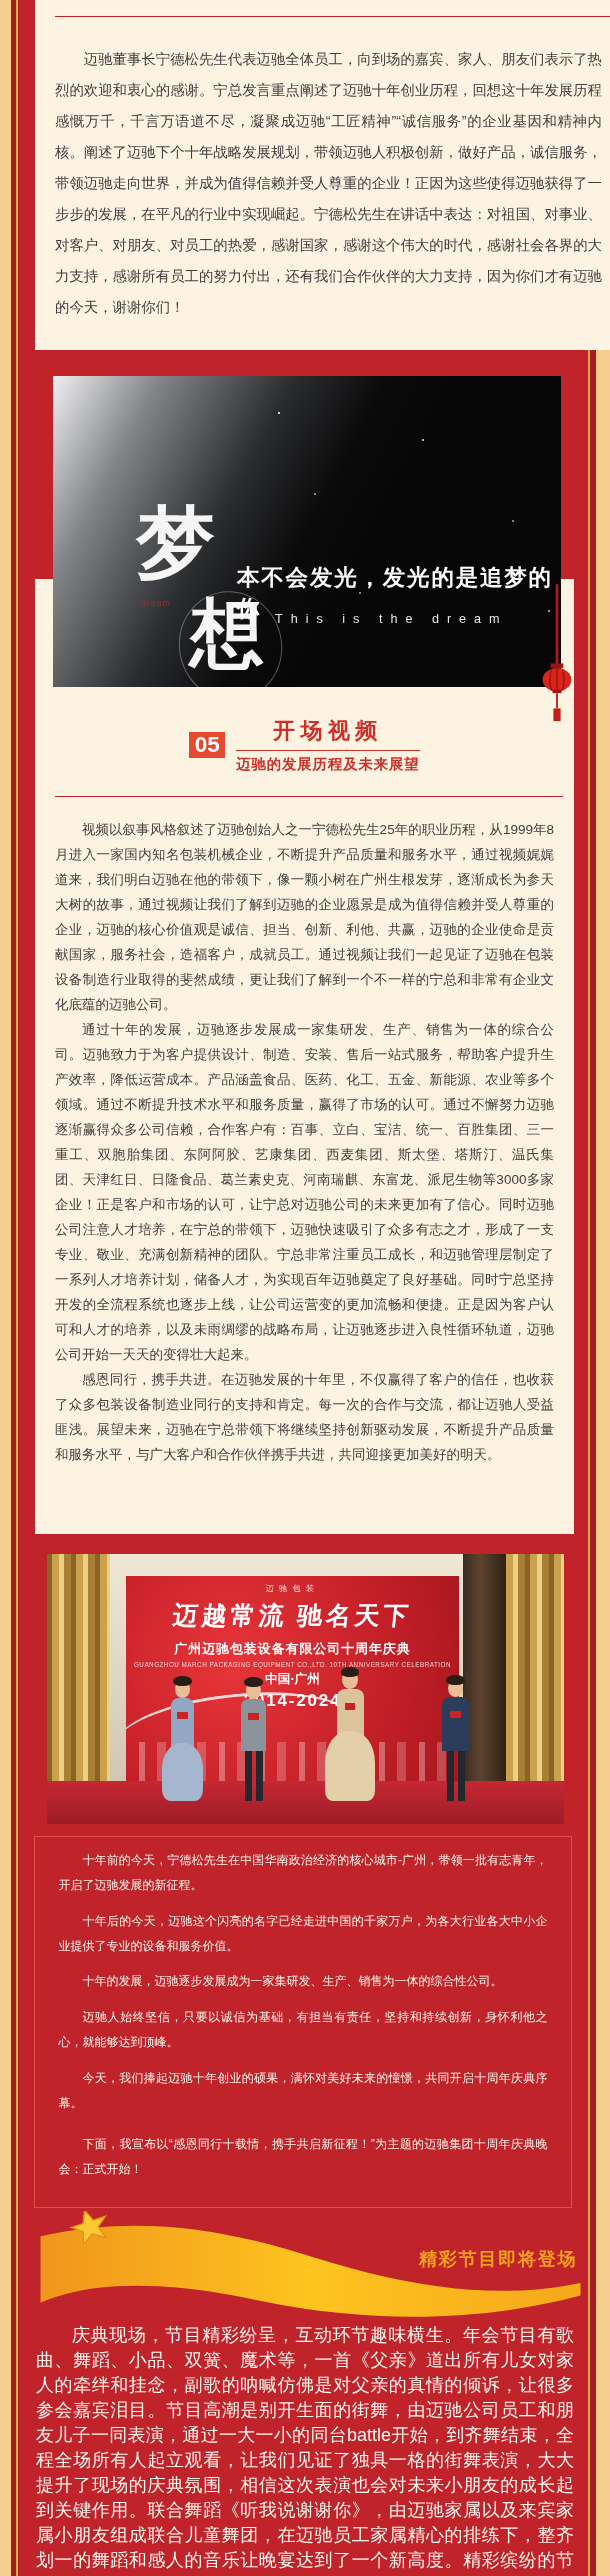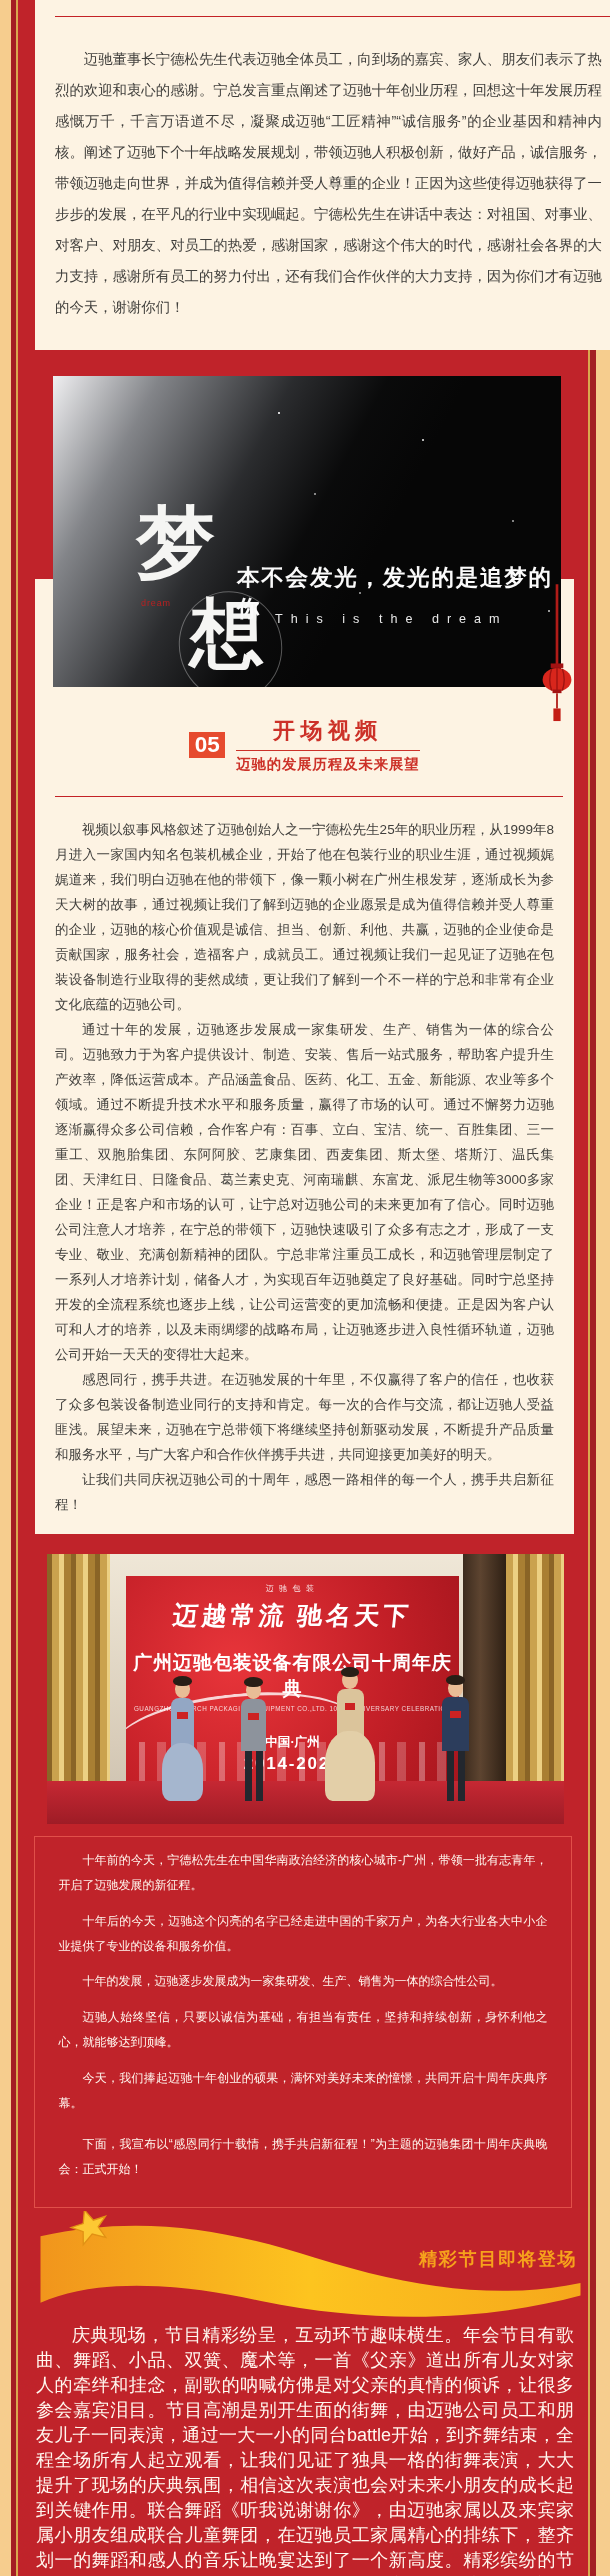--- a/index.html
+++ b/index.html
@@ -64,23 +64,23 @@
   .pillar{position:absolute;top:0;bottom:41px;width:63px;
          background:repeating-linear-gradient(90deg,#8a6426 0 5.4px,#caa24e 5.4px 11.7px,#ecd083 11.7px 17px,#a97f33 17px 24px);}
   .pillar.pl{left:0;} .pillar.pr{right:0;}
   .door{position:absolute;top:0;bottom:41px;right:58px;width:43px;
          background:linear-gradient(90deg,#3c2b1e,#5d4430 40%,#2e2014);}
   .screen{position:absolute;left:79px;right:105px;top:21.6px;bottom:41px;overflow:hidden;text-align:center;
          background:radial-gradient(circle at 32% 42%,#e8353a,#c31f27 62%,#a8161e);}
   .screen .logo{margin-top:7.2px;font-size:8px;color:rgba(255,255,255,.85);letter-spacing:5.4px;}
   .screen .slogan{margin-top:5.4px;font-size:25px;font-weight:bold;color:#fff;letter-spacing:3.6px;
          font-family:"Liberation Serif",serif;transform:skewX(-6deg);}
-  .screen .company{margin-top:18px;font-size:19px;font-weight:bold;color:#fff;letter-spacing:0.9px;}
+  .screen .company{margin-top:8px;font-size:13px;font-weight:bold;color:#fff;letter-spacing:0.9px;}
   .screen .eng{margin-top:2.7px;font-size:6.3px;color:rgba(255,255,255,.8);letter-spacing:0.5px;}
-  .screen .loc{margin-top:22px;font-size:12.6px;color:#fff;font-weight:bold;}
+  .screen .loc{margin-top:3px;font-size:12.6px;color:#fff;font-weight:bold;}
   .screen .years{margin-top:2.7px;font-size:17px;color:#fff;font-weight:bold;letter-spacing:1.8px;}
   .screen .arc{position:absolute;left:-4%;right:30%;bottom:5.4px;height:81px;border-top:3.6px solid rgba(255,255,255,.8);
          border-radius:50%;transform:rotate(-6deg);}
   .screen .buildings{position:absolute;left:4%;right:4%;bottom:0;height:41px;opacity:.4;
          background:repeating-linear-gradient(90deg,rgba(255,255,255,.8) 0 6.3px,transparent 6.3px 18px,
          rgba(255,255,255,.55) 18px 27px,transparent 27px 40px);}
   .carpet{position:absolute;left:0;right:0;bottom:0;height:43px;
          background:linear-gradient(180deg,#c62833,#9e1c26);}
   .person{position:absolute;bottom:23.4px;display:flex;flex-direction:column;align-items:center;}
   .head{width:15.3px;height:18px;background:#e9bd96;border-radius:50%;position:relative;}
@@ -159,24 +159,23 @@
     <div class="sec-head">
       <div class="badge">05</div>
       <div class="titles">
         <div class="t1">开场视频</div>
         <div class="tline"></div>
         <div class="t2">迈驰的发展历程及未来展望</div>
       </div>
     </div>
     <div class="rule2"></div>
     <div class="bodytext">
-      <p>视频以叙事风格叙述了迈驰创始人之一宁德松先生25年的职业历程，从1999年8月进入一家国内知名包装机械企业，开始了他在包装行业的职业生涯，通过视频娓娓道来，我们明白迈驰在他的带领下，像一颗小树在广州生根发芽，逐渐成长为参天大树的故事，通过视频让我们了解到迈驰的企业愿景是成为值得信赖并受人尊重的企业，迈驰的核心价值观是诚信、担当、创新、利他、共赢，迈驰的企业使命是贡献国家，服务社会，造福客户，成就员工。通过视频让我们一起见证了迈驰在包装设备制造行业取得的斐然成绩，更让我们了解到一个不一样的宁总和非常有企业文化底蕴的迈驰公司。</p>
+      <p>视频以叙事风格叙述了迈驰创始人之一宁德松先生25年的职业历程，从1999年8月进入一家国内知名包装机械企业，不断提升产品质量和服务水平，通过视频娓娓道来，我们明白迈驰在他的带领下，像一颗小树在广州生根发芽，逐渐成长为参天大树的故事，通过视频让我们了解到迈驰的企业愿景是成为值得信赖并受人尊重的企业，迈驰的核心价值观是诚信、担当、创新、利他、共赢，迈驰的企业使命是贡献国家，服务社会，造福客户，成就员工。通过视频让我们一起见证了迈驰在包装设备制造行业取得的斐然成绩，更让我们了解到一个不一样的宁总和非常有企业文化底蕴的迈驰公司。</p>
       <p>通过十年的发展，迈驰逐步发展成一家集研发、生产、销售为一体的综合公司。迈驰致力于为客户提供设计、制造、安装、售后一站式服务，帮助客户提升生产效率，降低运营成本。产品涵盖食品、医药、化工、五金、新能源、农业等多个领域。通过不断提升技术水平和服务质量，赢得了市场的认可。通过不懈努力迈驰逐渐赢得众多公司信赖，合作客户有：百事、立白、宝洁、统一、百胜集团、三一重工、双胞胎集团、东阿阿胶、艺康集团、西麦集团、斯太堡、塔斯汀、温氏集团、天津红日、日隆食品、葛兰素史克、河南瑞麒、东富龙、派尼生物等3000多家企业！正是客户和市场的认可，让宁总对迈驰公司的未来更加有了信心。同时迈驰公司注意人才培养，在宁总的带领下，迈驰快速吸引了众多有志之才，形成了一支专业、敬业、充满创新精神的团队。宁总非常注重员工成长，和迈驰管理层制定了一系列人才培养计划，储备人才，为实现百年迈驰奠定了良好基础。同时宁总坚持开发的全流程系统也逐步上线，让公司运营变的更加流畅和便捷。正是因为客户认可和人才的培养，以及未雨绸缪的战略布局，让迈驰逐步进入良性循环轨道，迈驰公司开始一天天的变得壮大起来。</p>
       <p>感恩同行，携手共进。在迈驰发展的十年里，不仅赢得了客户的信任，也收获了众多包装设备制造业同行的支持和肯定。每一次的合作与交流，都让迈驰人受益匪浅。展望未来，迈驰在宁总带领下将继续坚持创新驱动发展，不断提升产品质量和服务水平，与广大客户和合作伙伴携手共进，共同迎接更加美好的明天。</p>
-      <p>让我们共同庆祝迈驰公司的十周年，感恩一路相伴的每一个人，携手共启新征程！</p>
     </div>
   </section>
 
   <div class="photo">
     <div class="pillar pl"></div>
     <div class="pillar pr"></div>
     <div class="door"></div>
     <div class="screen">
       <div class="logo">迈驰包装</div>
       <div class="slogan">迈越常流 驰名天下</div>

